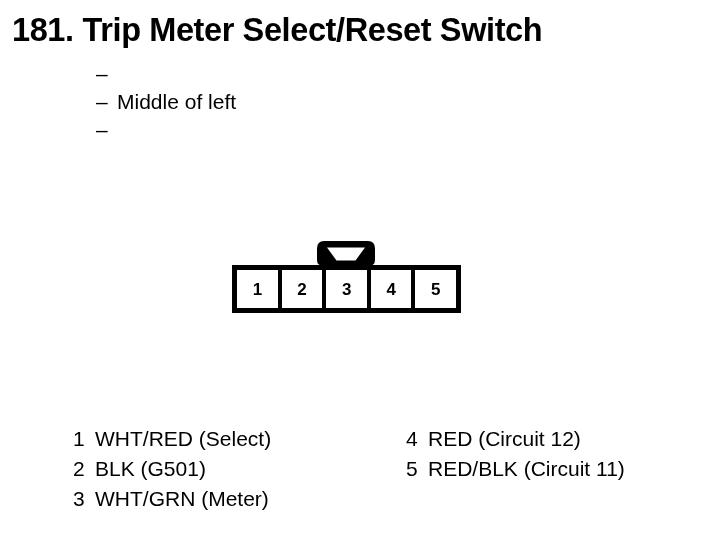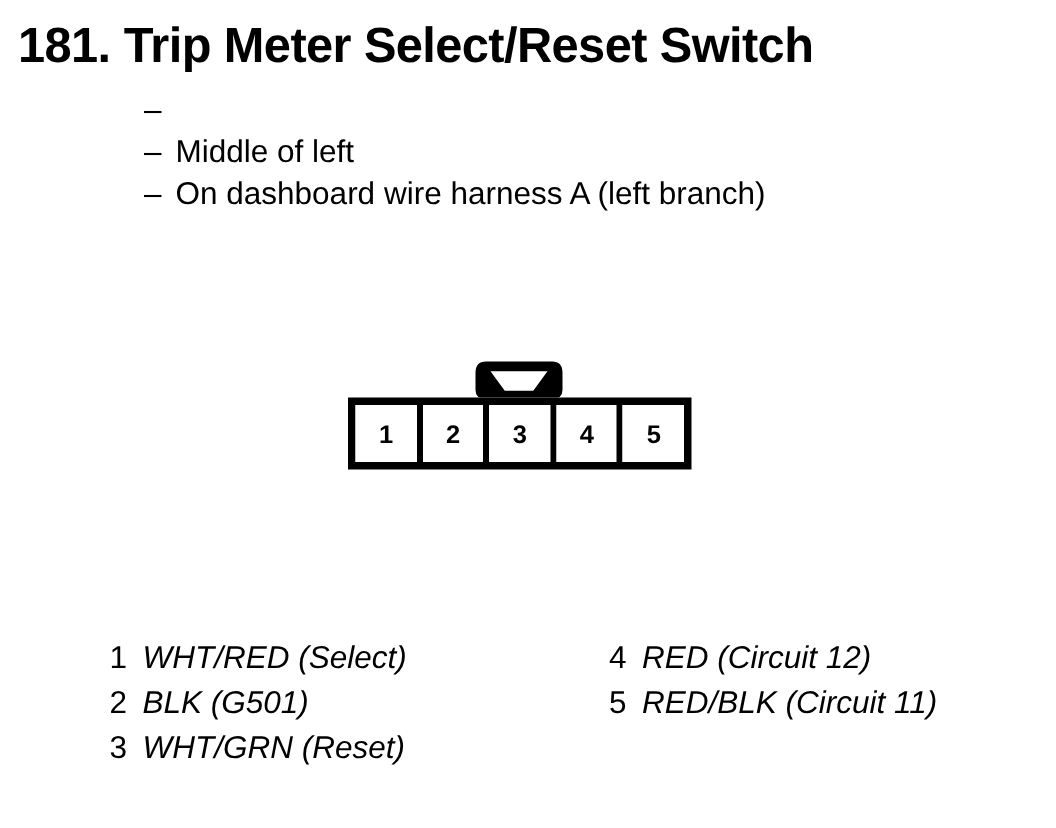--- a/index.html
+++ b/index.html
@@ -141,21 +141,20 @@
     font-size: 21px;
     line-height: 30px;
     white-space: nowrap;
   }
   .legend-pin {
     width: 22px;
     flex: 0 0 22px;
   }
   .legend-desc {
     flex: 0 1 auto;
-    font-style: italic;
   }
 </style>
 </head>
 <body>
 
 <div class="page">
 
   <div class="title">
     <span class="num">181.</span><span>Trip Meter Select/Reset Switch</span>
   </div>
@@ -166,21 +165,20 @@
       <span class="bullet-dash">–</span>
     </div>
 
     <div class="bullet-row">
       <span class="bullet-dash">–</span>
       <span class="bullet-text">Middle of left</span>
     </div>
 
     <div class="bullet-row">
       <span class="bullet-dash">–</span>
-      <span class="bullet-text">On dashboard wire harness A (left branch)</span>
     </div>
 
   </div>
 
   <div class="connector-wrap">
 
     <div class="lock-tab">
       <svg width="60" height="27" viewBox="0 0 60 27" xmlns="http://www.w3.org/2000/svg">
         <path fill="#000000" fill-rule="evenodd" d="M8,1 L52,1 Q59,1 59,8.5 L59,20 Q59,26 52,26 L8,26 Q1,26 1,20 L1,8.5 Q1,1 8,1 Z
                  M11,7.5 L49,7.5 L39.5,20.5 L20.5,20.5 Z"></path>
@@ -213,21 +211,21 @@
       <div class="legend-row">
         <span class="legend-pin">1</span>
         <span class="legend-desc">WHT/RED (Select)</span>
       </div>
       <div class="legend-row">
         <span class="legend-pin">2</span>
         <span class="legend-desc">BLK (G501)</span>
       </div>
       <div class="legend-row">
         <span class="legend-pin">3</span>
-        <span class="legend-desc">WHT/GRN (Reset)</span>
+        <span class="legend-desc">WHT/GRN (Meter)</span>
       </div>
     </div>
 
     <div class="legend-col right">
       <div class="legend-row">
         <span class="legend-pin">4</span>
         <span class="legend-desc">RED (Circuit 12)</span>
       </div>
       <div class="legend-row">
         <span class="legend-pin">5</span>

